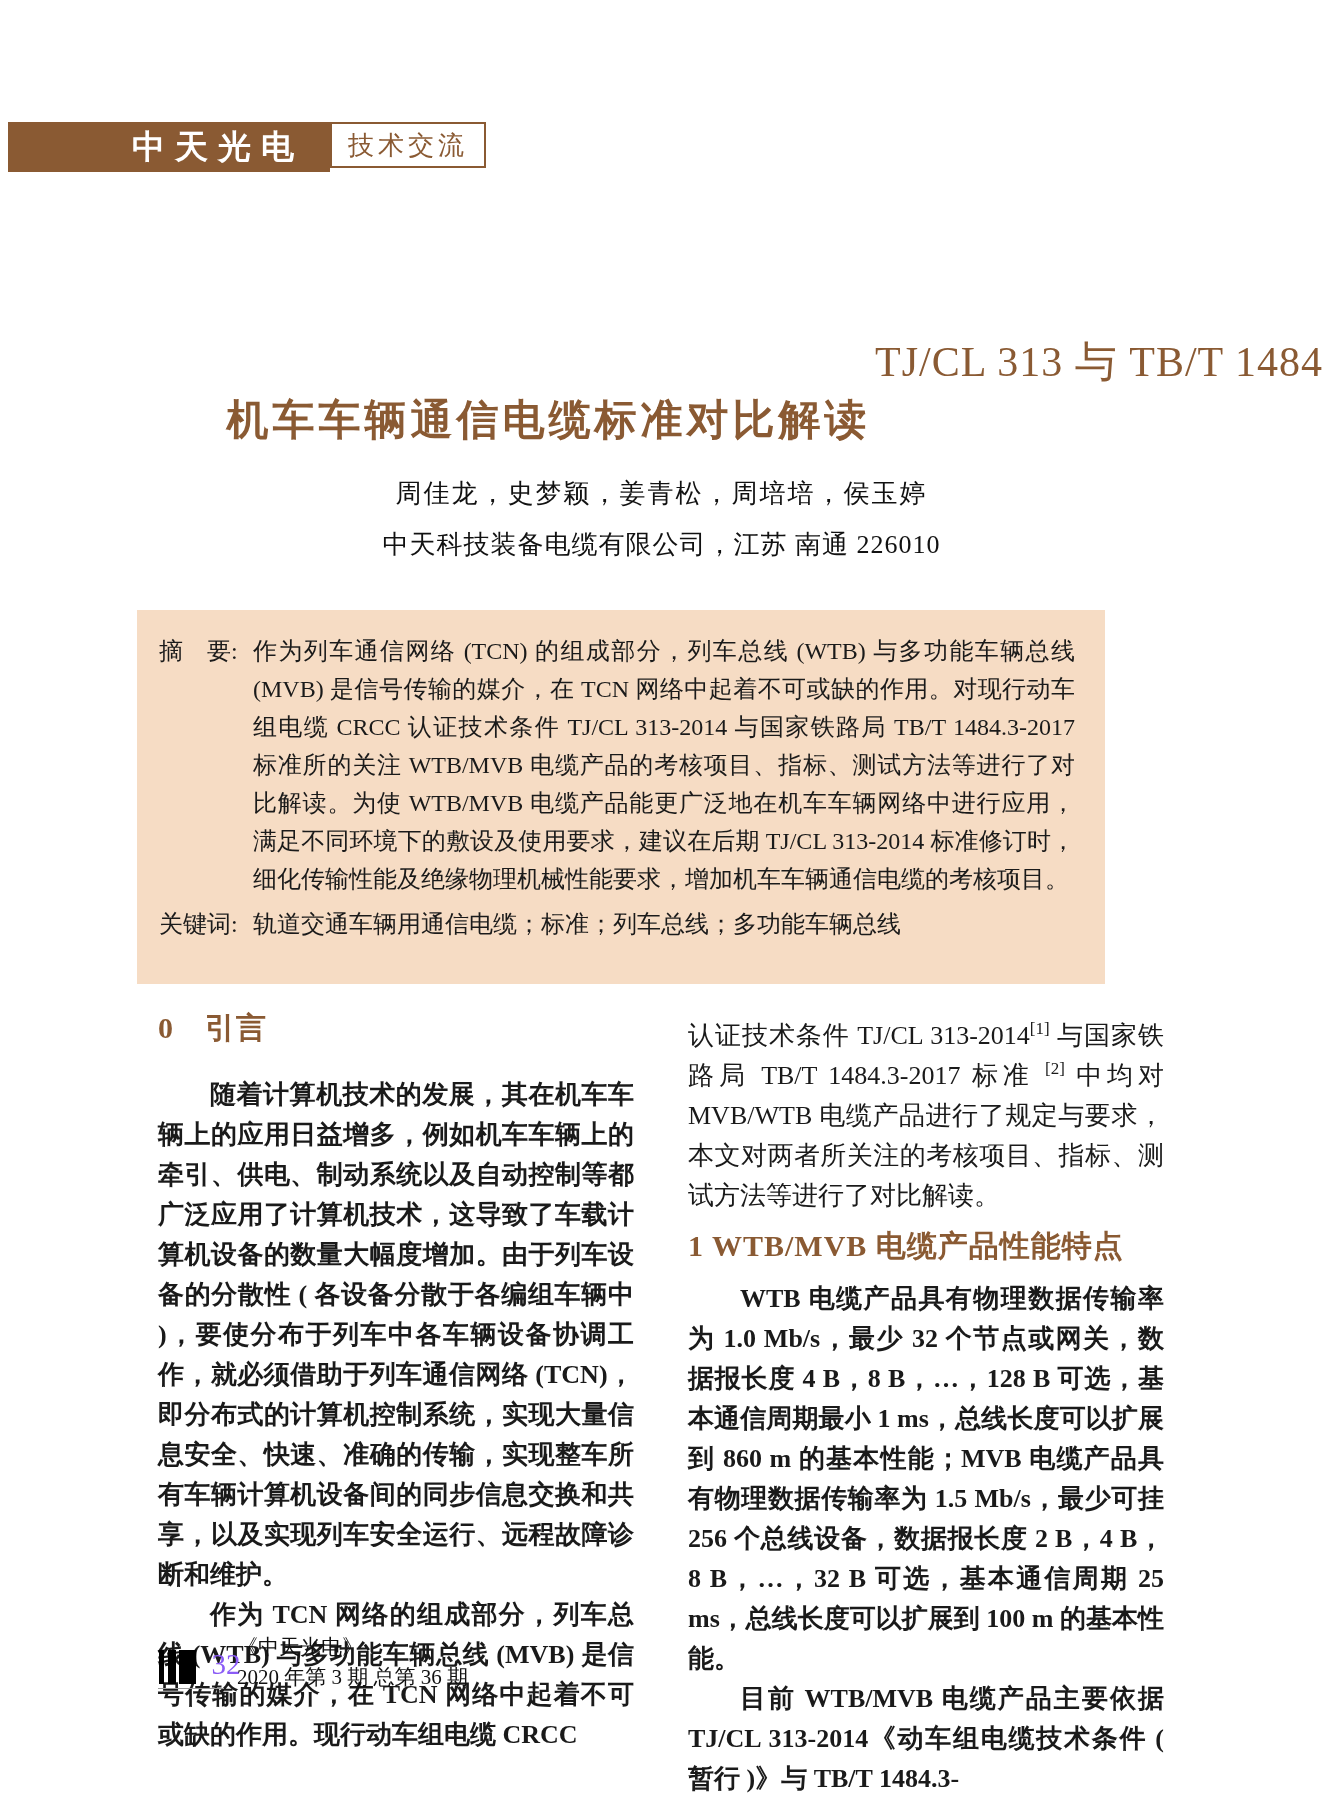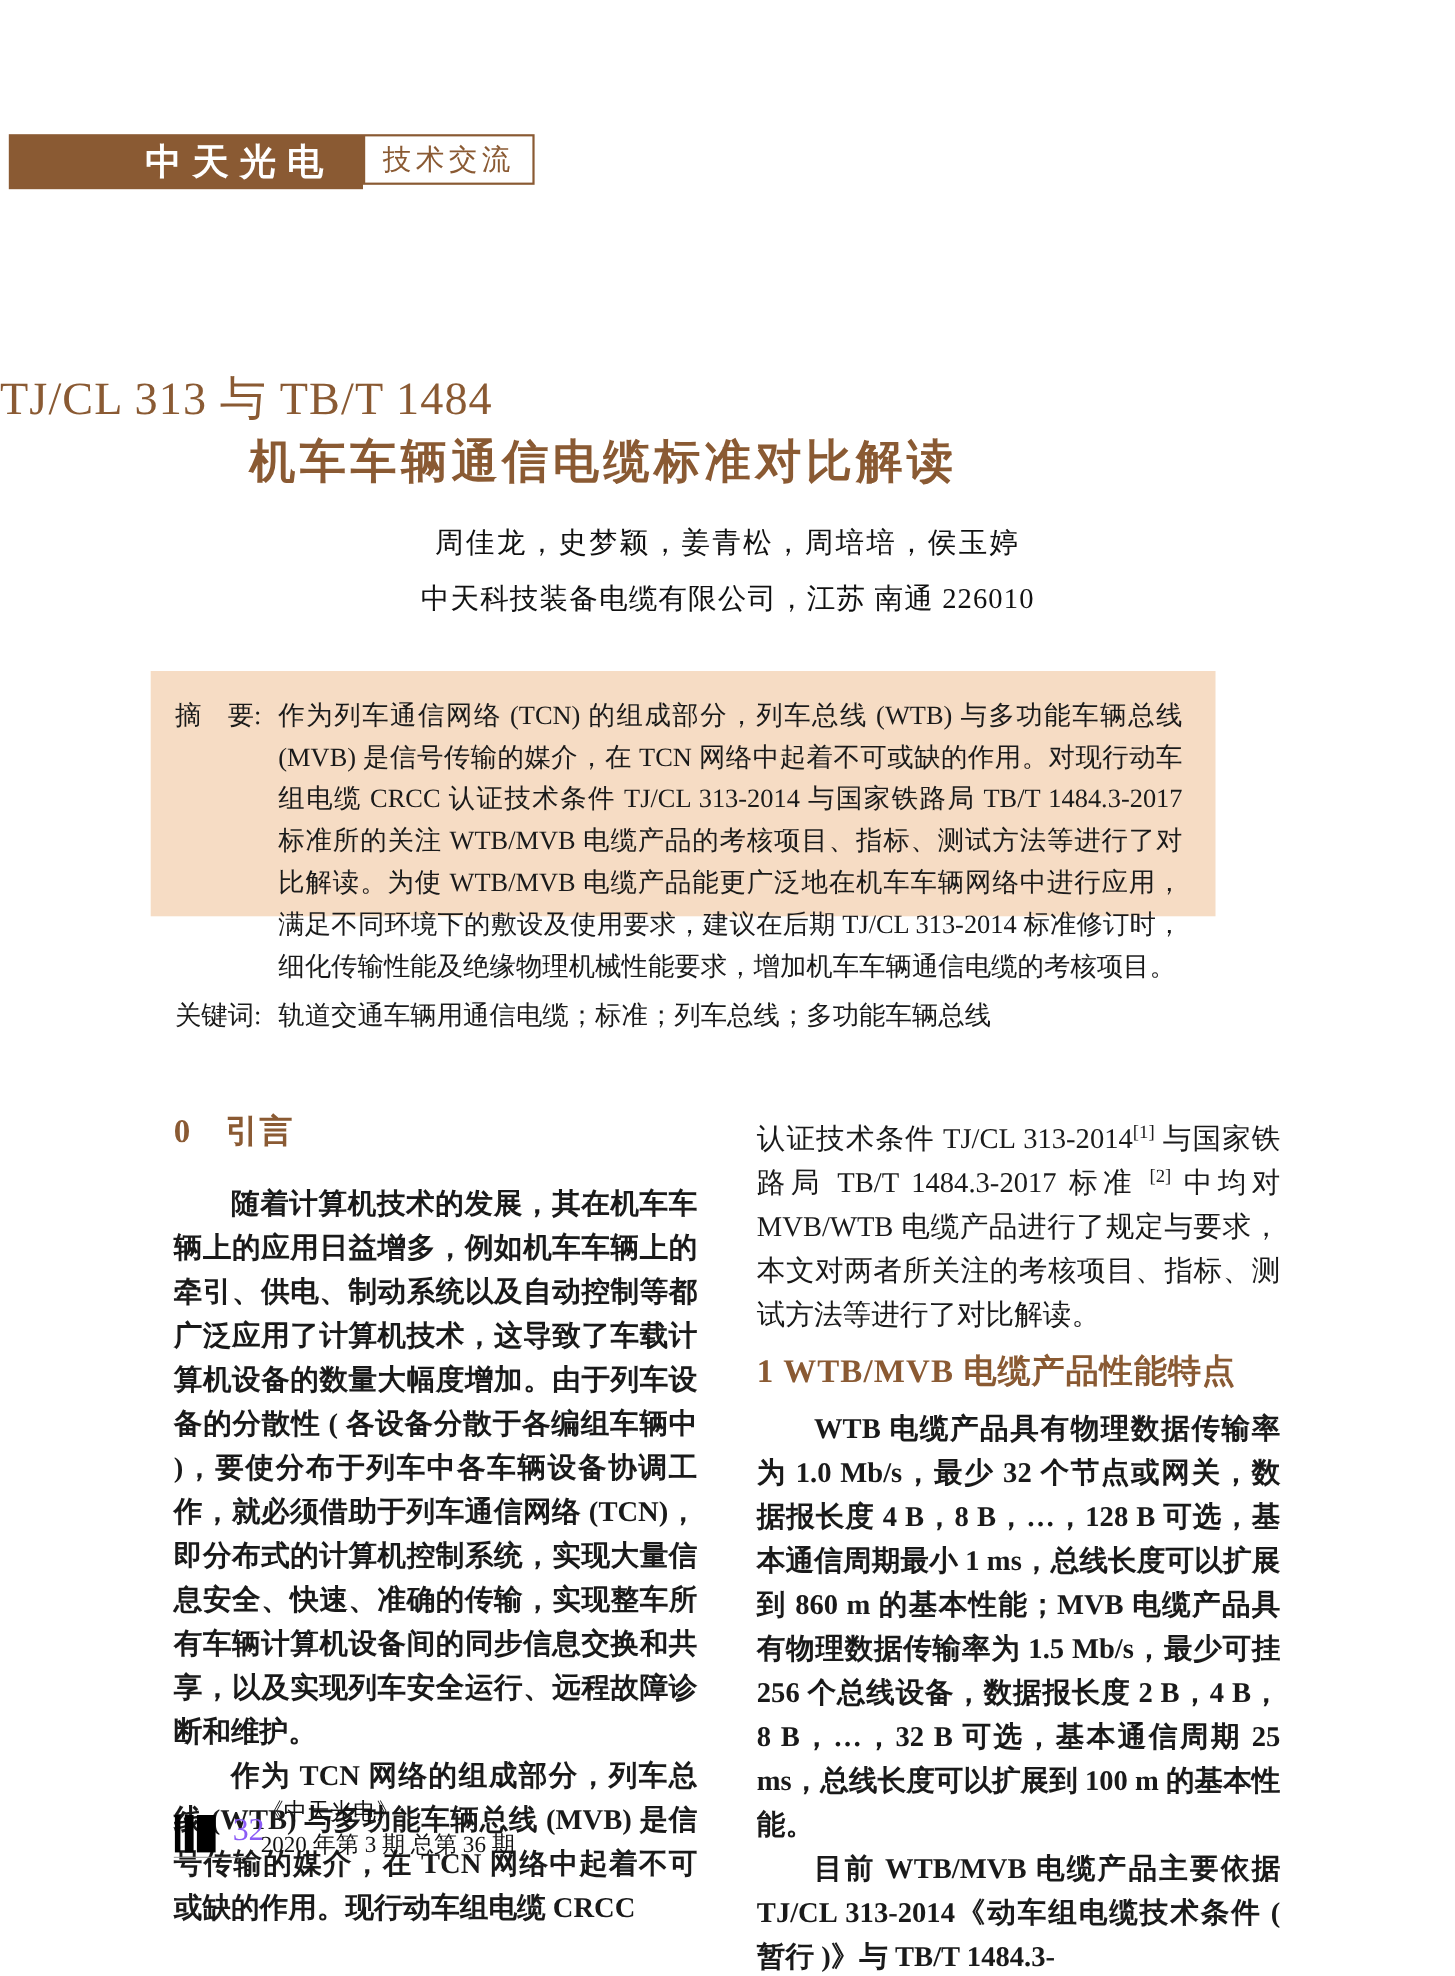--- a/index.html
+++ b/index.html
@@ -23,39 +23,39 @@
   }
   .section-tag {
     width: 156px; height: 46px; box-sizing: border-box;
     border: 2px solid #8a5a33; background: #ffffff; color: #8a5a33;
     font-size: 26px; letter-spacing: 4px;
     display: flex; align-items: center; justify-content: center;
   }
 
   
   .title1 {
-    position: absolute; top: 334px; left: 0; width: 1323px; text-align: left;
+    position: absolute; top: 334px; left: 0; width: 1323px; text-align: right;
     font-size: 42px; color: #8a5a33; letter-spacing: 1px;
   }
   .title2 {
     position: absolute; top: 392px; left: 0; width: 1097px; text-align: center;
     font-size: 42px; font-weight: bold; color: #8a5a33; letter-spacing: 4px;
   }
   .authors {
     position: absolute; top: 476px; left: 0; width: 1323px; text-align: center;
     font-size: 26px; letter-spacing: 2px; color: #111111;
   }
   .affiliation {
     position: absolute; top: 527px; left: 0; width: 1323px; text-align: center;
     font-size: 26px; letter-spacing: 1px; color: #111111;
   }
 
   
   .abstract {
-    position: absolute; left: 137px; top: 610px; width: 968px; height: 223px;
+    position: absolute; left: 137px; top: 610px; width: 968px; height: 374px;
     background: #f6dcc4; box-sizing: border-box; padding: 22px 30px 0 22px;
     font-size: 24px;
   }
   .abs-row, .kw-row { display: flex; }
   .abs-label, .kw-label { flex: 0 0 94px; line-height: 38px; white-space: nowrap; }
   .abs-text { flex: 1; line-height: 38px; text-align: justify; }
   .kw-row { margin-top: 7px; }
   .kw-text { flex: 1; line-height: 38px; }
 
   

